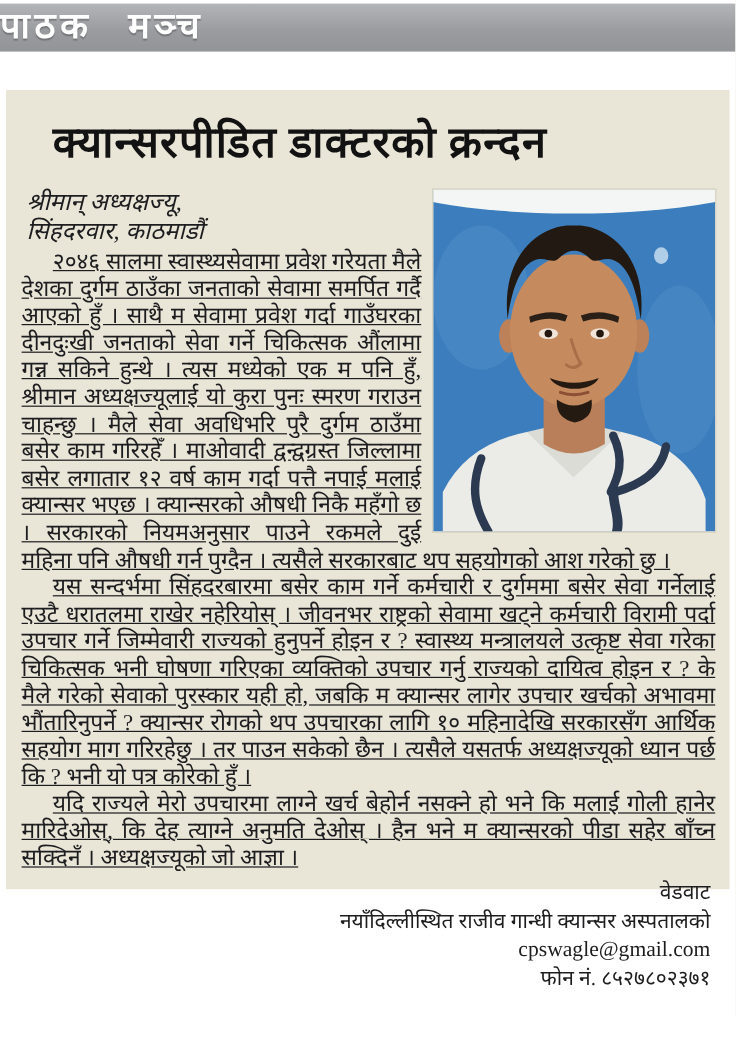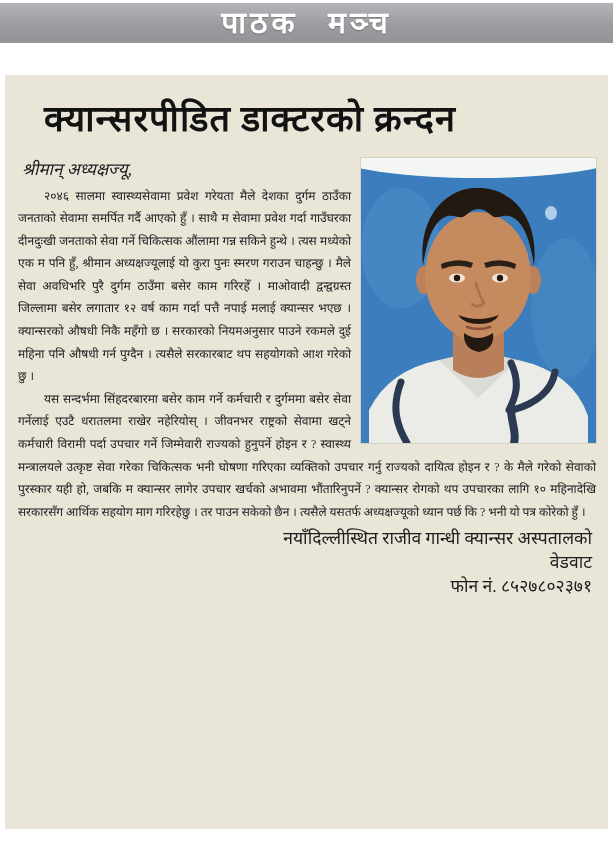--- a/index.html
+++ b/index.html
@@ -6,35 +6,34 @@
   .page {
     position:relative;
     width:613px; height:868px;
     background:#ffffff;
     overflow:hidden;
     font-family:"Liberation Serif", serif;
   }
   .banner {
     position:absolute; top:3px; left:0; width:613px; height:40px;
     background:linear-gradient(#b4b5b9, #9b9ca0 55%, #939498);
-    text-align:center;
   }
   .banner-title {
     display:inline-block;
     color:#ffffff;
     font-weight:bold;
     font-size:30px;
     line-height:40px;
     letter-spacing:4px;
     word-spacing:18px;
     text-shadow:0 1px 1px rgba(0,0,0,.25);
   }
   .content {
     position:absolute; top:75px; left:5px;
-    width:603px; height:754px;
+    width:603px; height:666px;
     background:#e9e6d8;
     box-sizing:border-box;
     padding:12px 12px 0 13px;
     color:#1d1d1f;
   }
   .headline {
     font-size:36px;
     font-weight:bold;
     letter-spacing:1px;
     margin:6px 0 16px 26px;
@@ -42,30 +41,31 @@
   }
   .photo-wrap {
     float:right;
     width:235px; height:285px;
     margin:0 0 8px 10px;
     outline:1px solid #d6d2c2;
   }
   .photo-wrap svg { display:block; }
   .salutation {
     font-style:italic;
-    font-size:17px;
+    font-size:20px;
     line-height:23.5px;
     margin:0 0 3px 4px;
   }
   .para {
-    font-size:12px;
+    font-size:19px;
     line-height:22.6px;
     text-align:justify;
     text-indent:26px;
     margin:0;
+    text-decoration:underline;
   }
   .signature {
     text-align:right;
     font-size:17.5px;
     line-height:24px;
     margin-top:3px;
     padding-right:4px;
   }
   .sig-name { font-weight:bold; }
   .sig-email { font-size:18px; }
@@ -126,25 +126,28 @@
 
         <path d="M40,224 C30,250 36,268 46,285" fill="none" stroke="#2b3a50" stroke-width="7" stroke-linecap="round"></path>
         <path d="M150,205 C160,226 154,240 148,252" fill="none" stroke="#2b3a50" stroke-width="7" stroke-linecap="round"></path>
         <path d="M194,214 C190,236 172,246 152,252" fill="none" stroke="#2b3a50" stroke-width="7" stroke-linecap="round"></path>
         <path d="M150,251 C150,264 156,274 153,285" fill="none" stroke="#2b3a50" stroke-width="8" stroke-linecap="round"></path>
       </svg>
     </div>
 
     <div class="salutation">
       <div>श्रीमान् अध्यक्षज्यू,</div>
+      <div>सिंहदरवार, काठमाडौं</div>
     </div>
 
     <p class="para">२०४६ सालमा स्वास्थ्यसेवामा प्रवेश गरेयता मैले देशका दुर्गम ठाउँका जनताको सेवामा समर्पित गर्दै आएको हुँ । साथै म सेवामा प्रवेश गर्दा गाउँघरका दीनदुःखी जनताको सेवा गर्ने चिकित्सक औंलामा गन्न सकिने हुन्थे । त्यस मध्येको एक म पनि हुँ, श्रीमान अध्यक्षज्यूलाई यो कुरा पुनः स्मरण गराउन चाहन्छु । मैले सेवा अवधिभरि पुरै दुर्गम ठाउँमा बसेर काम गरिरहेँ । माओवादी द्वन्द्वग्रस्त जिल्लामा बसेर लगातार १२ वर्ष काम गर्दा पत्तै नपाई मलाई क्यान्सर भएछ । क्यान्सरको औषधी निकै महँगो छ । सरकारको नियमअनुसार पाउने रकमले दुई महिना पनि औषधी गर्न पुग्दैन । त्यसैले सरकारबाट थप सहयोगको आश गरेको छु ।</p>
     <p class="para">यस सन्दर्भमा सिंहदरबारमा बसेर काम गर्ने कर्मचारी र दुर्गममा बसेर सेवा गर्नेलाई एउटै धरातलमा राखेर नहेरियोस् । जीवनभर राष्ट्रको सेवामा खट्ने कर्मचारी विरामी पर्दा उपचार गर्ने जिम्मेवारी राज्यको हुनुपर्ने होइन र ? स्वास्थ्य मन्त्रालयले उत्कृष्ट सेवा गरेका चिकित्सक भनी घोषणा गरिएका व्यक्तिको उपचार गर्नु राज्यको दायित्व होइन र ? के मैले गरेको सेवाको पुरस्कार यही हो, जबकि म क्यान्सर लागेर उपचार खर्चको अभावमा भौंतारिनुपर्ने ? क्यान्सर रोगको थप उपचारका लागि १० महिनादेखि सरकारसँग आर्थिक सहयोग माग गरिरहेछु । तर पाउन सकेको छैन । त्यसैले यसतर्फ अध्यक्षज्यूको ध्यान पर्छ कि ? भनी यो पत्र कोरेको हुँ ।</p>
+    <p class="para">यदि राज्यले मेरो उपचारमा लाग्ने खर्च बेहोर्न नसक्ने हो भने कि मलाई गोली हानेर मारिदेओस्, कि देह त्याग्ने अनुमति देओस् । हैन भने म क्यान्सरको पीडा सहेर बाँच्न सक्दिनँ । अध्यक्षज्यूको जो आज्ञा ।</p>
 
     <div class="signature">
+      <div>वेडवाट</div>
       <div>नयाँदिल्लीस्थित राजीव गान्धी क्यान्सर अस्पतालको</div>
-      <div>वेडवाट</div>
+      <div class="sig-email">cpswagle@gmail.com</div>
       <div>फोन नं. ८५२७८०२३७१</div>
     </div>
 
   </div>
 </div>
 
 </body></html>

